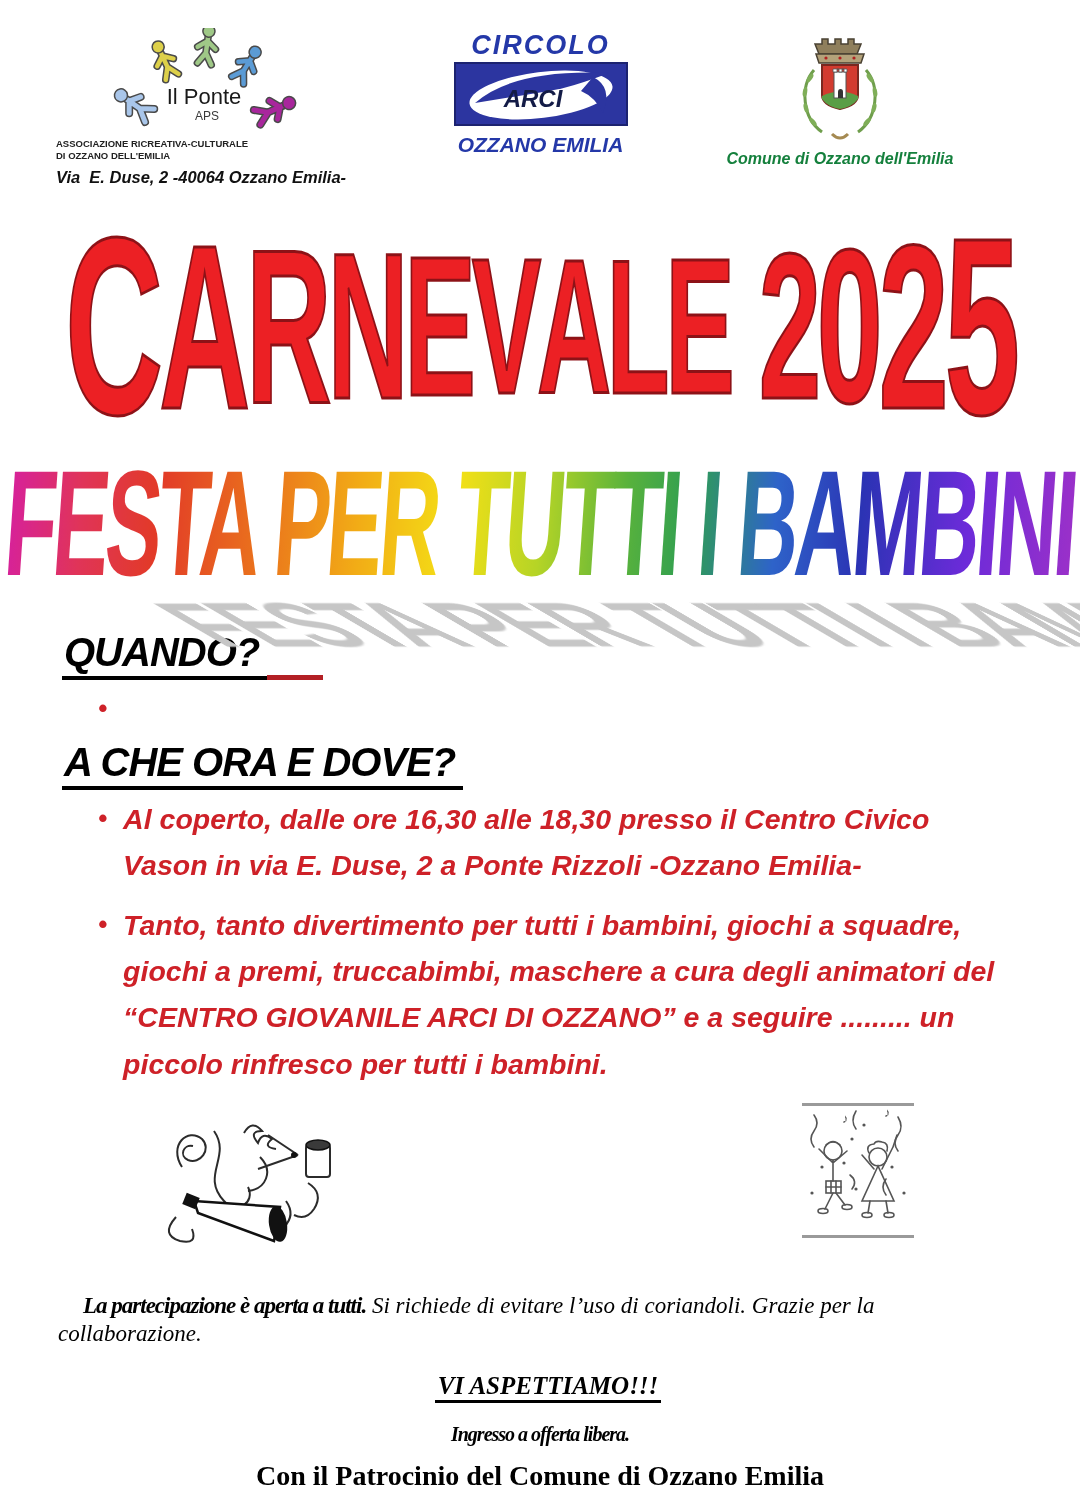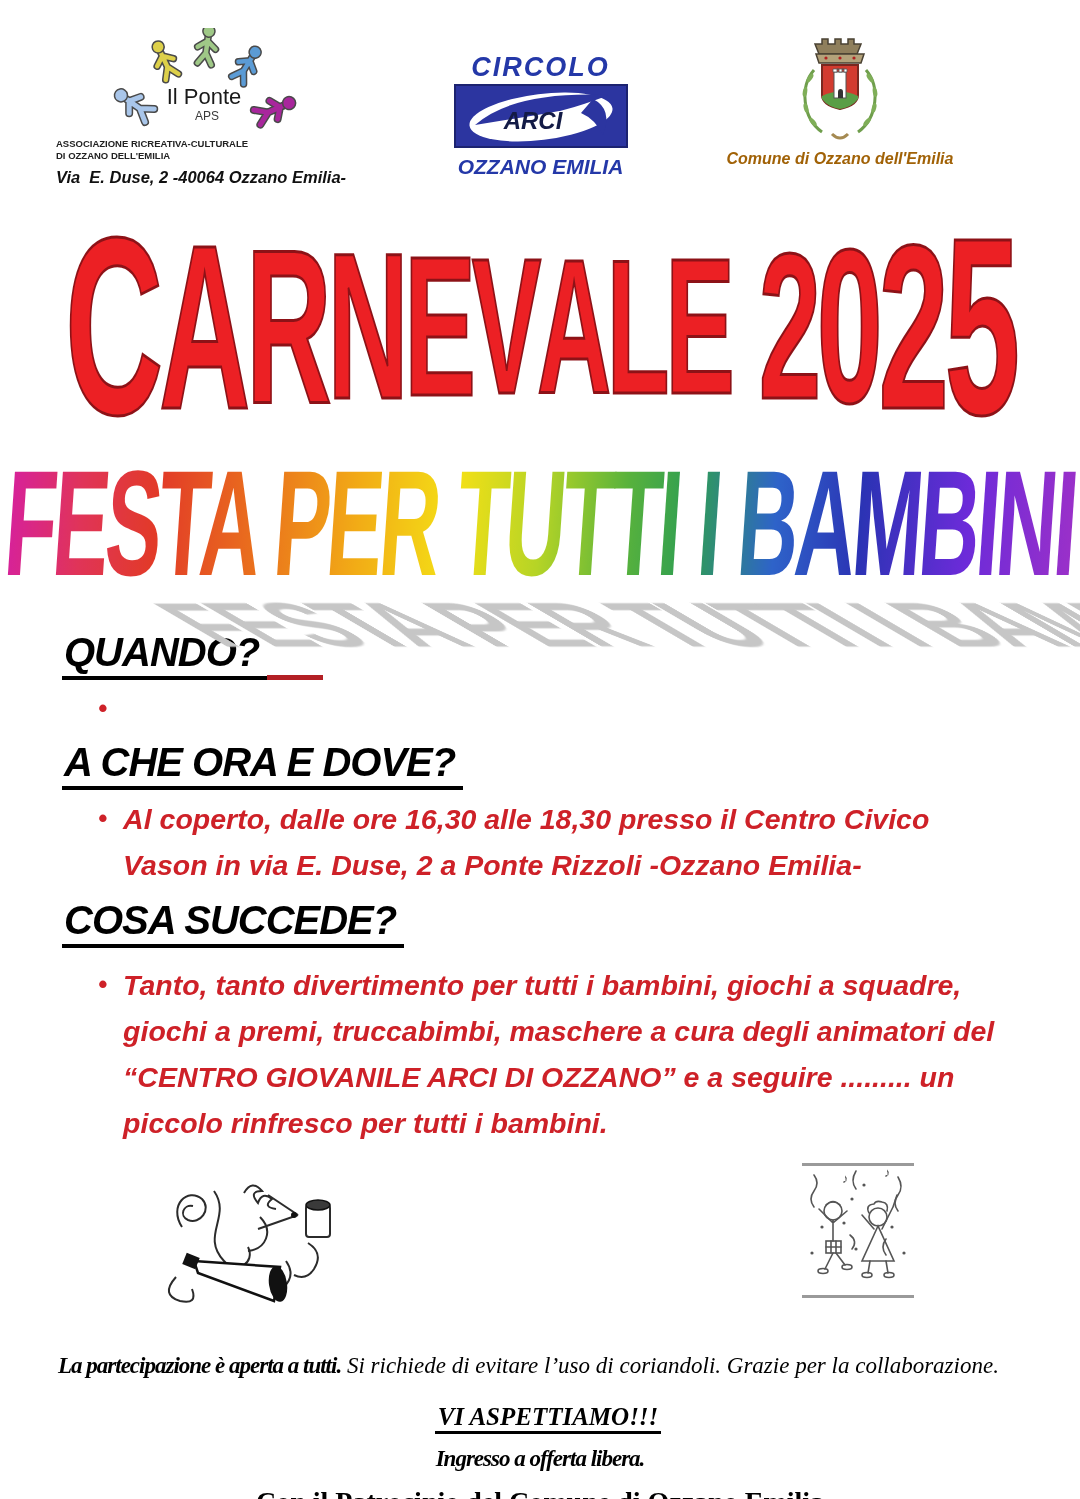--- a/index.html
+++ b/index.html
@@ -12,27 +12,27 @@
   
   .hdr{position:relative;height:192px;}
   .ilponte{position:absolute;left:56px;top:28px;width:300px;}
   .ilponte svg{display:block;margin:0 auto;}
   .assoc{font-family:"Liberation Sans",sans-serif;font-size:9.5px;
          font-weight:bold;color:#222;line-height:1.25;margin-top:-2px;}
   .address{font-family:"Liberation Sans",sans-serif;font-style:italic;font-weight:bold;
            font-size:16.5px;color:#111;margin-top:6px;white-space:pre-wrap;}
   .arci{position:absolute;left:438px;top:30px;width:205px;text-align:center;}
   .arci-top,.arci-bottom{font-family:"Liberation Sans",sans-serif;font-weight:bold;
-      font-style:italic;color:#2438a8;margin-top:22px;}
+      font-style:italic;color:#2438a8;}
   .arci-top{font-size:27px;letter-spacing:2px;}
   .arci-bottom{font-size:21px;margin-top:2px;}
   .comune{position:absolute;left:700px;top:34px;width:280px;text-align:center;}
   .comune svg{display:block;margin:0 auto;}
   .comune-caption{font-family:"Liberation Sans",sans-serif;font-style:italic;font-weight:bold;
-      font-size:16px;color:#a16207;margin-top:4px;}
+      font-size:16px;color:#15803d;margin-top:4px;}
 
   
   .title-outer{width:1080px;height:238px;display:flex;justify-content:center;align-items:center;
       margin-top:16px;overflow:visible;}
   .title-inner{display:flex;align-items:center;white-space:nowrap;transform:scaleX(0.54);
       font-family:"Liberation Sans",sans-serif;font-weight:900;color:#ec2024;
       -webkit-text-stroke:3px #8d1217;letter-spacing:-8px;line-height:1;}
   .title-inner span{display:inline-block;}
 
   
@@ -67,27 +67,27 @@
   .bullet .txt{max-width:880px;}
 
   
   .cliparts{position:relative;height:172px;margin-top:6px;}
   .clip-left{position:absolute;left:148px;top:8px;}
   .clip-right{position:absolute;left:800px;top:0px;}
 
   
   .footer{margin-top:18px;}
   .participation{padding:0 58px;font-size:23px;line-height:1.25;}
-  .part-bold{font-weight:bold;font-style:italic;letter-spacing:-1px;}
+  .part-bold{font-weight:bold;font-style:italic;letter-spacing:-1px;margin-left:25px;}
   .part-rest{font-style:italic;}
   .center{text-align:center;}
   .await{margin-top:14px;padding-left:16px;}
   .await span{font-weight:bold;font-style:italic;font-size:25px;
       border-bottom:3px solid #000;padding:0 3px 0 3px;display:inline-block;}
-  .entry{margin-top:12px;font-weight:bold;font-style:italic;font-size:23px;letter-spacing:-1px;}
+  .entry{margin-top:20px;font-weight:bold;font-style:italic;font-size:20px;letter-spacing:-1px;}
   .patronage{margin-top:14px;font-weight:bold;font-size:28px;}
 </style>
 </head>
 <body>
 
 <div class="page">
 
   <div class="hdr">
 
     <div class="ilponte">
@@ -209,23 +209,20 @@
     </div>
 
     <div class="hrow">
       <span class="h2">A CHE ORA E DOVE?</span>
     </div>
     <div class="bullet">
       <span class="dot">•</span>
       <span class="txt">Al coperto, dalle ore 16,30 alle 18,30 presso il Centro Civico Vason in via E. Duse, 2 a Ponte Rizzoli -Ozzano Emilia-</span>
     </div>
 
-    <div class="hrow">
-      <span class="h2">COSA SUCCEDE?</span>
-    </div>
     <div class="bullet" style="margin-top:14px;">
       <span class="dot">•</span>
       <span class="txt">Tanto, tanto divertimento per tutti i bambini, giochi a squadre, giochi a premi, truccabimbi, maschere a cura degli animatori del “CENTRO GIOVANILE ARCI DI OZZANO” e a seguire ......... un piccolo rinfresco per tutti i bambini.</span>
     </div>
   </div>
 
   <div class="cliparts">
     <svg class="clip-left" width="235" height="150" viewBox="0 0 235 150">
       <g fill="none" stroke="#2b2b2b" stroke-width="2">
         <path d="M34,62 C20,40 40,22 54,34 C64,44 52,60 40,55 C31,51 35,39 45,41"></path>

